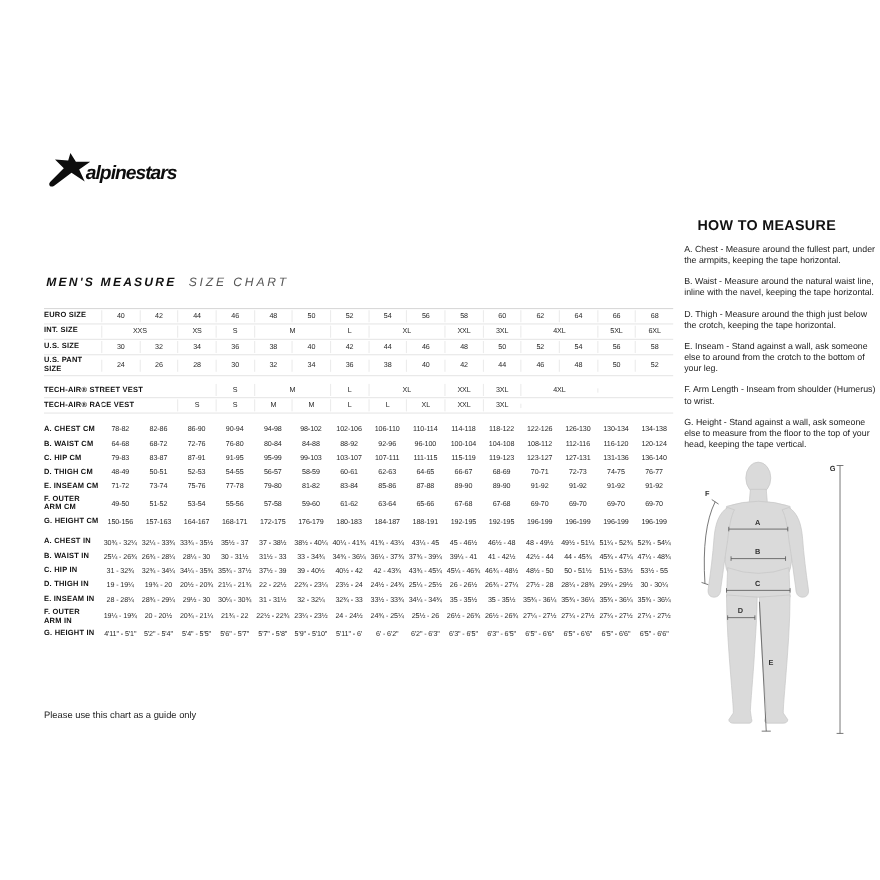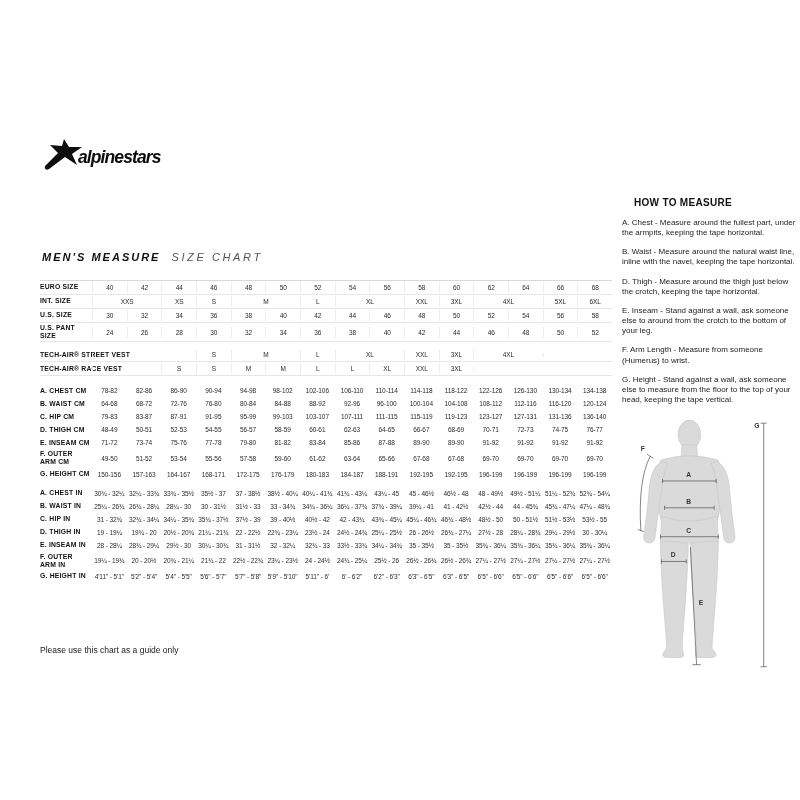--- a/index.html
+++ b/index.html
@@ -20,21 +20,21 @@
          letter-spacing:-0.1px;white-space:nowrap;}
   .trow.sizes,.trow.vest{border-bottom:1px solid #e7e7e7;}
   .trow.first{border-top:1px solid #d9d9d9;}
   .trow.sizes .tcell,.trow.vest .tcell{border-left:1px solid #ececec;}
   .trow.vest .tlabel{white-space:nowrap;overflow:visible;}
   .trow.gap-top{margin-top:6px;}
   .trow.gap-top-lg{margin-top:8px;}
 
   
   .measure{position:absolute;left:622px;top:197px;width:174px;}
-  .measure h3{margin:0 0 10px 0;font-size:10px;font-weight:bold;letter-spacing:0.3px;color:#111;padding-left:12px;}
+  .measure h3{margin:0 0 10px 0;font-size:13px;font-weight:bold;letter-spacing:0.3px;color:#111;padding-left:12px;}
   .measure p{margin:0 0 9px 0;font-size:8px;line-height:1.27;color:#222;}
 
   .figure{position:absolute;left:620px;top:417px;}
 
   .disclaimer{position:absolute;left:40px;top:644px;font-size:8.5px;line-height:1.5;color:#222;}
 </style>
 </head>
 <body>
 
 <div class="logo">
@@ -398,21 +398,21 @@
     </div>
   </div>
 
 <div class="measure">
   <h3>HOW TO MEASURE</h3>
   <div id="measure-list">
       <p>A. Chest - Measure around the fullest part, under the armpits, keeping the tape horizontal.</p>
       <p>B. Waist - Measure around the natural waist line, inline with the navel, keeping the tape horizontal.</p>
       <p>D. Thigh - Measure around the thigh just below the crotch, keeping the tape horizontal.</p>
       <p>E. Inseam - Stand against a wall, ask someone else to around from the crotch to the bottom of your leg.</p>
-      <p>F. Arm Length - Measure from someone (Humerus) to wrist.</p>
+      <p>F. Arm Length - Inseam from shoulder (Humerus) to wrist.</p>
       <p>G. Height - Stand against a wall, ask someone else to measure from the floor to the top of your head, keeping the tape vertical.</p>
     </div>
 </div>
 
 <div class="figure">
   <svg width="180" height="258" viewBox="0 0 160 250">
     <g fill="#dadada" stroke="#c6c6c6" stroke-width="0.6">
       <ellipse cx="60" cy="17" rx="11" ry="14"></ellipse>
       <path d="M53,27 L67,27 L68,39 L52,39 Z"></path>
       <path d="M32,42 Q60,33 88,42 L90,72 Q90,95 87,100 Q60,108 33,100 Q30,95 30,72 Z"></path>

